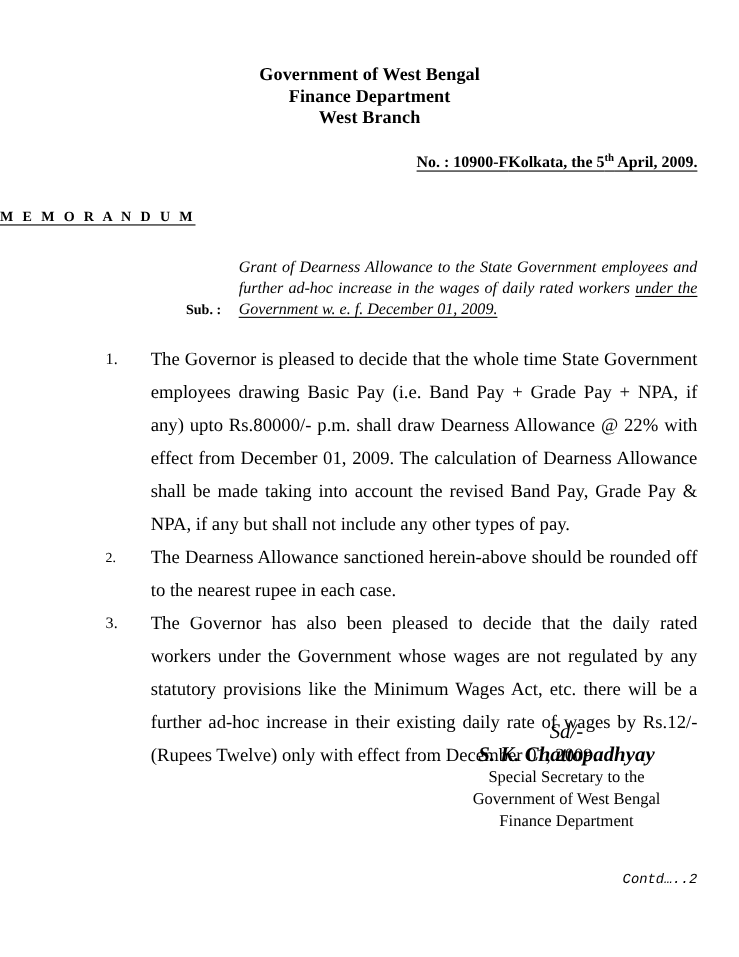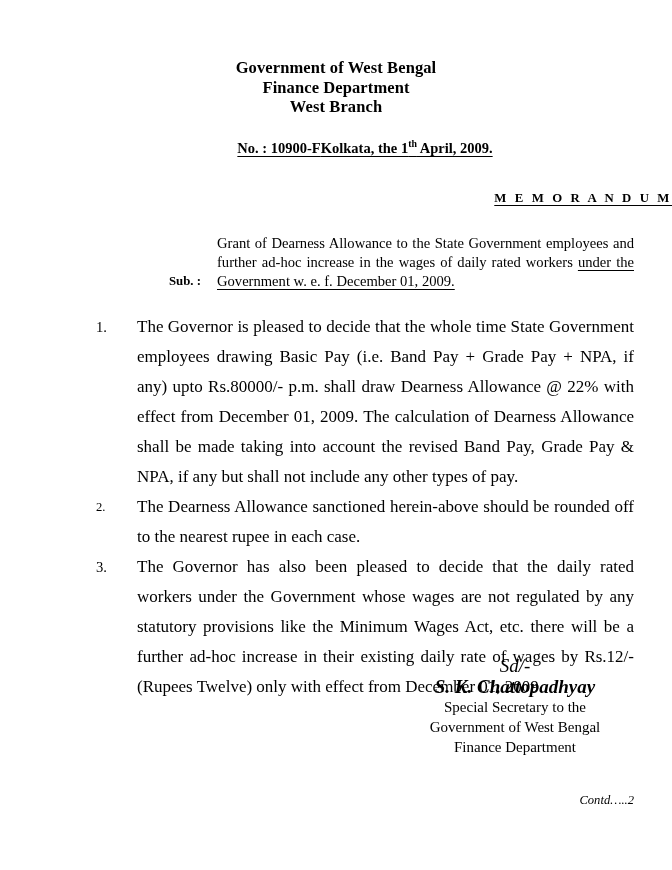--- a/index.html
+++ b/index.html
@@ -38,21 +38,21 @@
     letter-spacing: 0.1px;
   }
 
   
   .refline {
     position: absolute;
     left: 96px;
     top: 140px;
     width: 538px;
     display: flex;
-    justify-content: center;
+    justify-content: flex-end;
     align-items: baseline;
     font-weight: bold;
     font-size: 14.5px;
   }
   .refline .underlined {
     text-decoration: underline;
     text-underline-offset: 2.5px;
     white-space: nowrap;
   }
   sup.ord {
@@ -60,21 +60,21 @@
     vertical-align: super;
     line-height: 0;
   }
 
   
   .memo-title {
     position: absolute;
     left: 0;
     top: 188px;
     width: 672px;
-    text-align: right;
+    text-align: left;
   }
   .memo-title span {
     font-weight: bold;
     font-size: 12.8px;
     letter-spacing: 2.6px;
     text-decoration: underline;
     text-underline-offset: 3px;
   }
 
   
@@ -94,20 +94,21 @@
     white-space: nowrap;
     flex: 0 0 auto;
     width: 48px;
   }
   .subject .sub-body {
     flex: 1 1 auto;
     font-size: 14.6px;
     line-height: 19px;
     text-align: justify;
     text-align-last: left;
+    font-style: italic;
   }
   .subject .sub-body .l3 {
     text-decoration: underline;
     text-underline-offset: 2.5px;
   }
 
   
   .paras {
     position: absolute;
     left: 96px;
@@ -162,39 +163,39 @@
 
   
   .footer {
     position: absolute;
     left: 0;
     top: 790px;
     width: 634px;
     text-align: right;
   }
   .footer span {
-    font-family: Liberation Serif, serif;
+    font-family: Liberation Mono, monospace;
     font-style: italic;
     font-size: 12.6px;
   }
 </style>
 </head>
 <body>
 
 <div class="page">
 
   <div class="heading">
     <div class="hline">Government of West Bengal</div>
     <div class="hline">Finance Department</div>
     <div class="hline">West Branch</div>
   </div>
 
   <div class="refline">
     <span class="underlined">No.  : 10900-F</span>
-    <span class="underlined"><span>Kolkata, the 1</span><sup class="ord">th</sup><span> April, 2009.</span></span>
+    <span class="underlined"><span>Kolkata, the 5</span><sup class="ord">th</sup><span> April, 2009.</span></span>
   </div>
 
   <div class="memo-title">
     <span>M E M O R A N D U M</span>
   </div>
 
   <div class="subject">
     <div class="sub-label">Sub. :</div>
     <div class="sub-body">
       <span>Grant of Dearness Allowance to the State Government employees</span>

